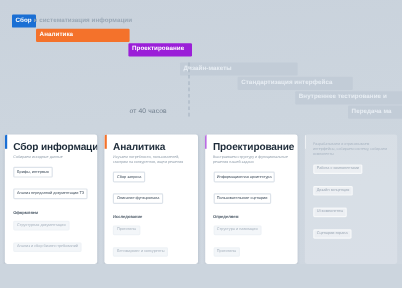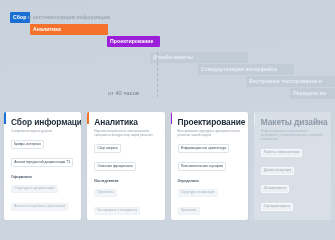--- a/index.html
+++ b/index.html
@@ -248,21 +248,20 @@
       <span class="rowline"><span class="chip">Пользовательские сценарии</span></span>
 
       <div class="sect-title">Определяем</div>
       <span class="rowline"><span class="chip muted">Структура и навигация</span></span>
       <span class="rowline"><span class="chip muted">Прототипы</span></span>
 
     </div>
 
     <div class="card c4">
       <div class="accent"></div>
-      <h2>Макеты дизайна</h2>
       <div class="sub">Разрабатываем и отрисовываем интерфейсы, собираем систему, собираем компоненты</div>
 
       <span class="rowline"><span class="chip">Работа с компонентами</span></span>
       <span class="rowline"><span class="chip">Дизайн концепция</span></span>
       <span class="rowline"><span class="chip">UI-компоненты</span></span>
       <span class="rowline"><span class="chip">Сценарии экрана</span></span>
       <span class="rowline"></span>
 
     </div>
 

